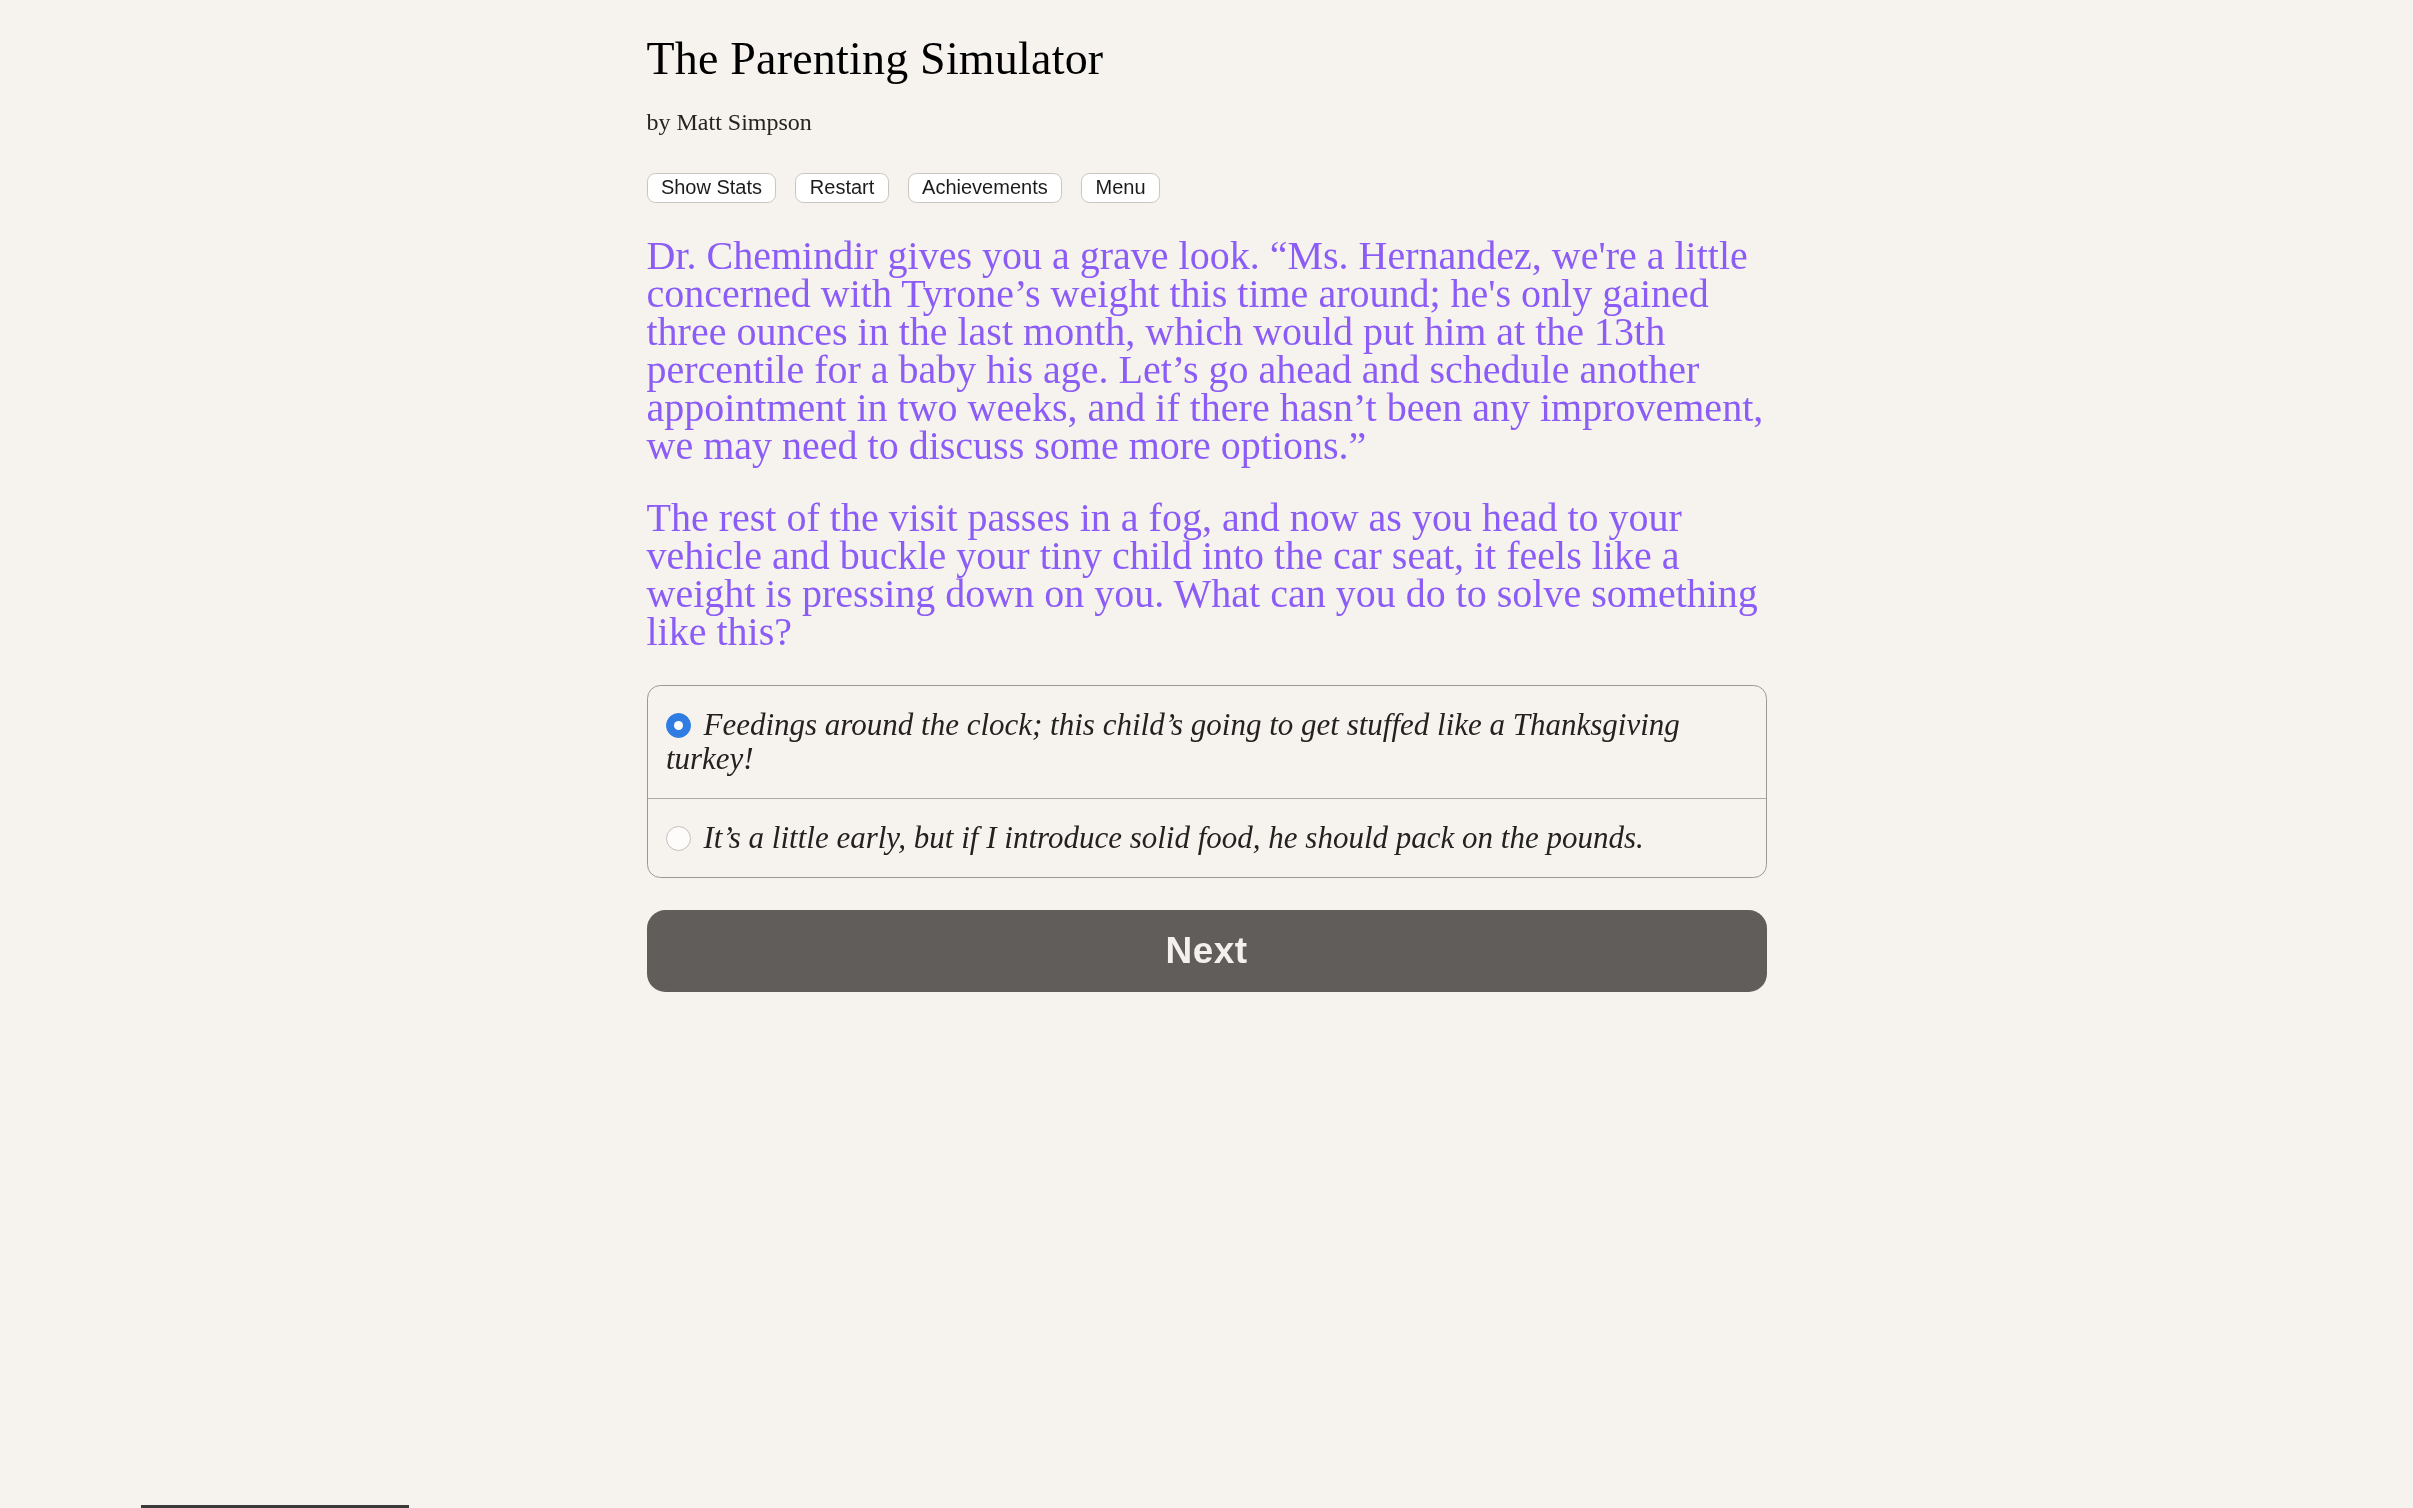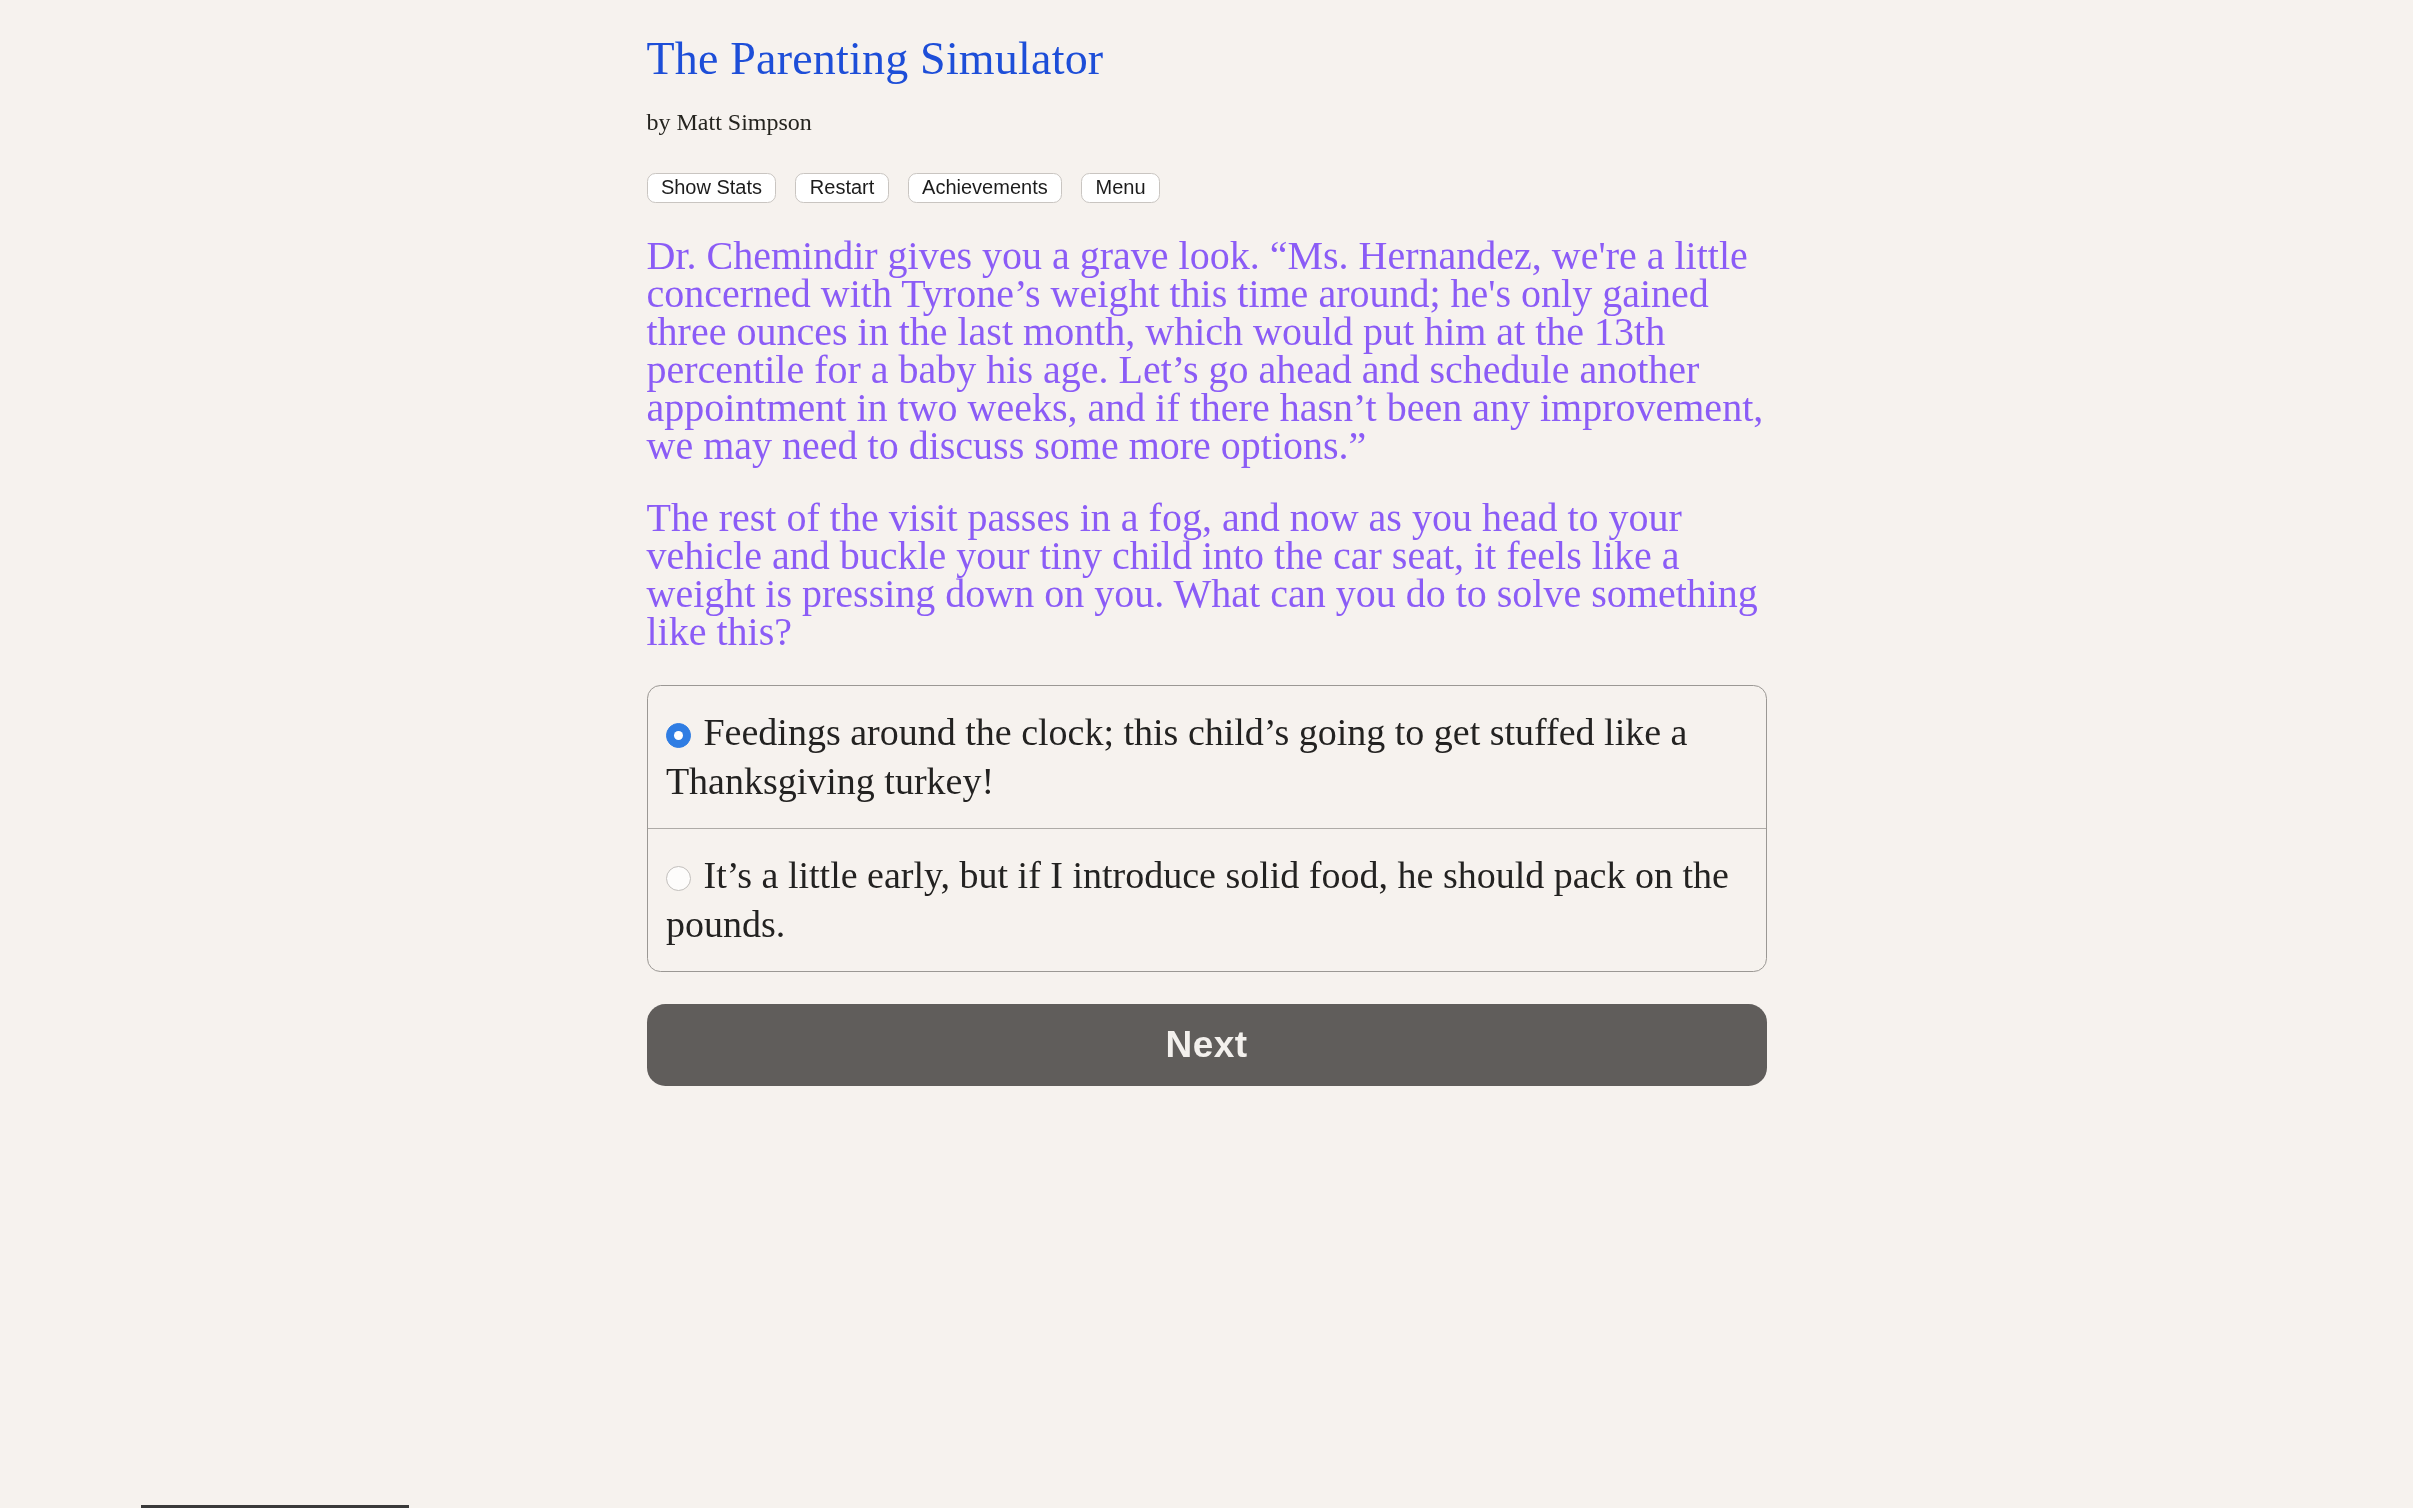--- a/index.html
+++ b/index.html
@@ -15,21 +15,21 @@
   .container {
     width: 1120px;
     margin: 0 auto;
     padding-top: 32px;
     position: relative;
   }
   .game-title {
     font-size: 46px;
     font-weight: 400;
     letter-spacing: 0.2px;
-    color: #1d4ed8;
+    color: #000000;
     margin-bottom: 23.5px;
   }
   .game-byline {
     font-size: 24px;
     font-weight: 400;
     color: #25241f;
     margin-bottom: 37px;
   }
   .toolbar {
     display: flex;
@@ -56,23 +56,24 @@
     color: #8b5cf6;
   }
   .choices {
     border: 1.7px solid #9b9894;
     border-radius: 13.4px;
     margin-bottom: 32px;
     overflow: hidden;
   }
   .choice-row {
     padding: 22px 23.5px 22px 18.4px;
-    font-size: 38px;
-    line-height: 49px;
+    font-size: 31px;
+    line-height: 34px;
     cursor: pointer;
+    font-style: italic;
   }
   .choice-row + .choice-row {
     border-top: 1.7px solid #aeaba7;
   }
   .radio {
     display: inline-block;
     width: 25px;
     height: 25px;
     border-radius: 50%;
     background: #fdfcfb;

